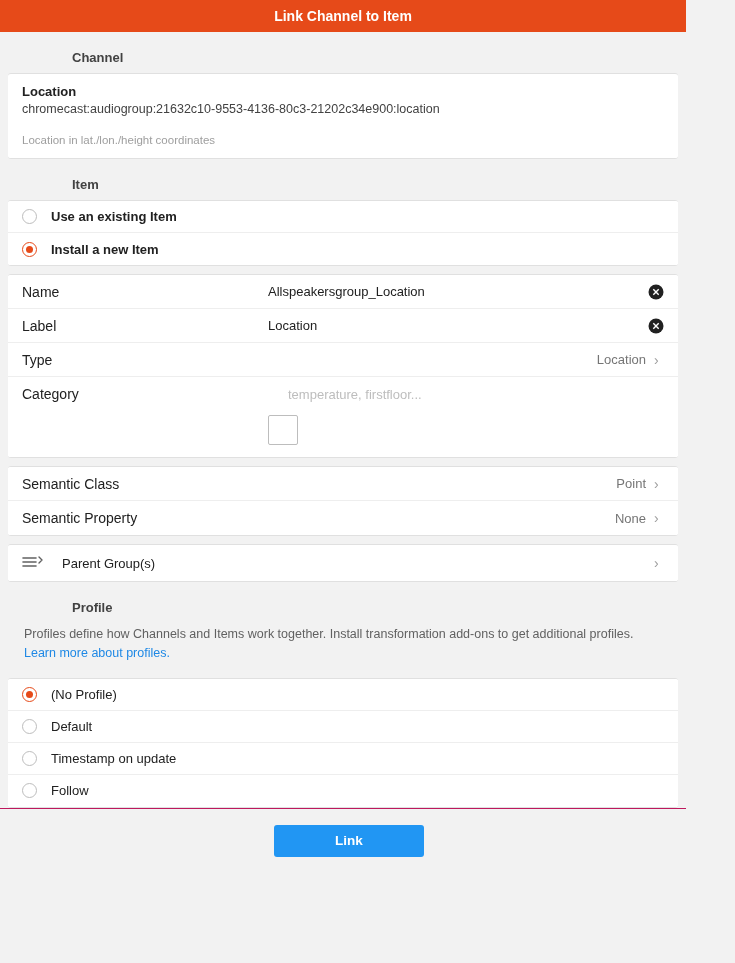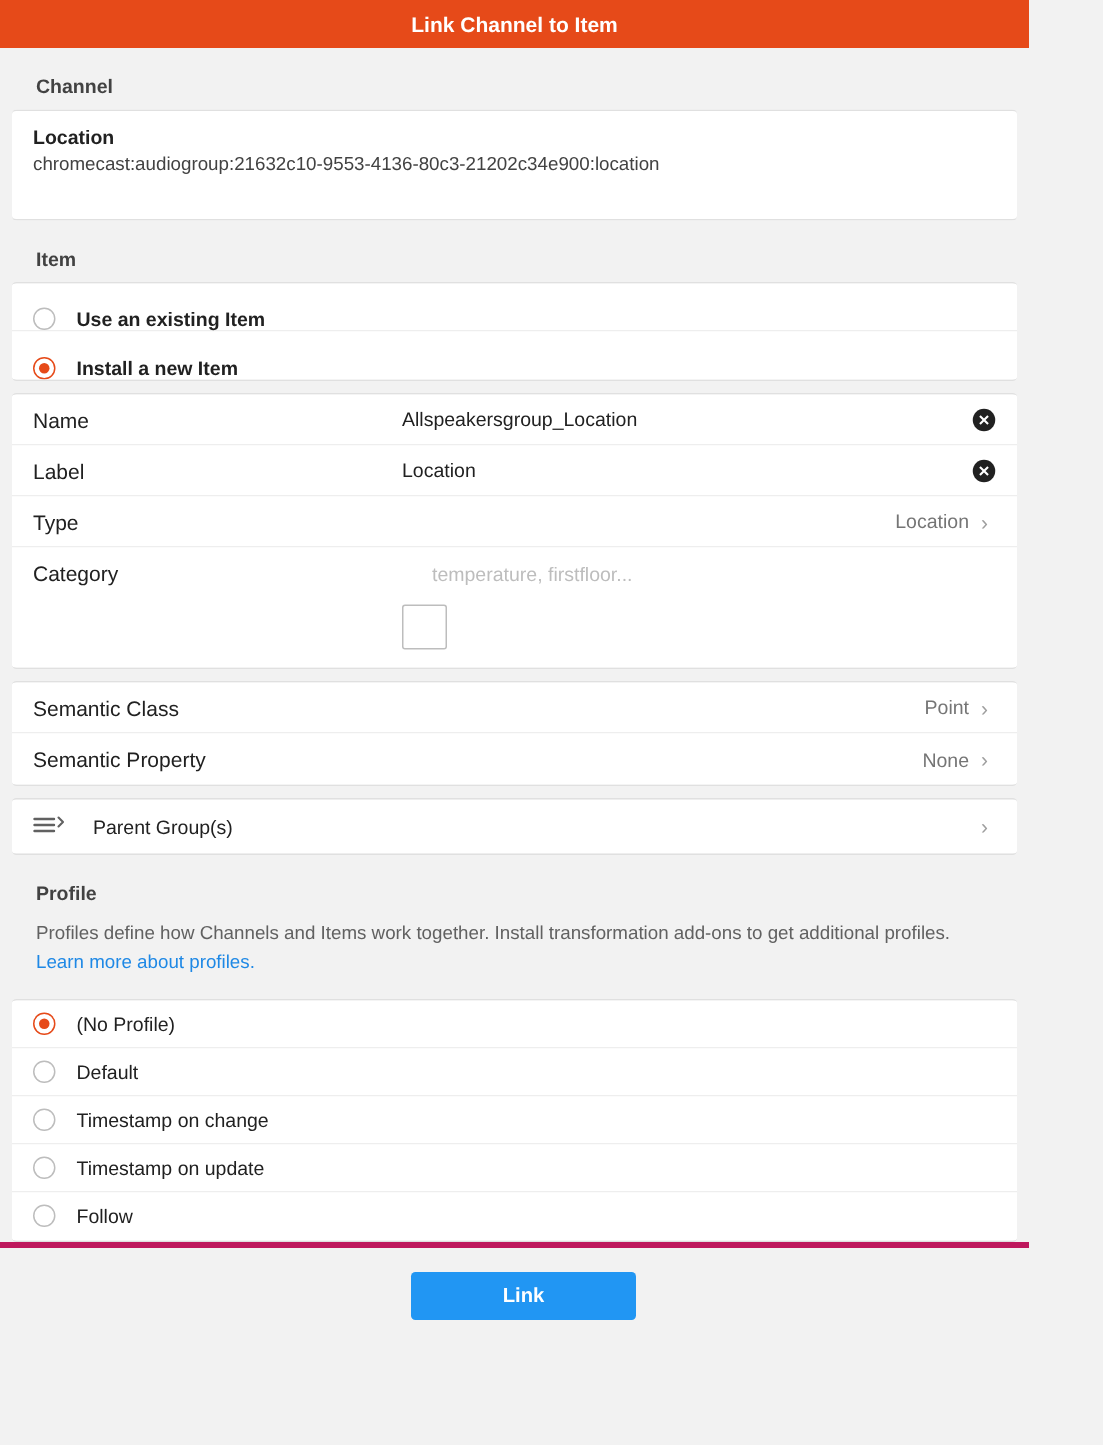--- a/index.html
+++ b/index.html
@@ -31,20 +31,21 @@
   .content {
     flex: 1 1 auto;
     overflow: hidden;
     padding: 0;
   }
   .section-label {
     font-size: 13px;
     font-weight: bold;
     color: #424242;
     padding: 18px 24px 8px 24px;
+    margin-left: 48px;
   }
   .card {
     background: #ffffff;
     border-top: 1px solid #e0e0e0;
     border-bottom: 1px solid #e0e0e0;
     margin: 0 8px;
     border-radius: 3px;
     overflow: hidden;
   }
   .channel-box {
@@ -91,21 +92,21 @@
   .radio.checked::after {
     content: "";
     position: absolute;
     left: 3px; top: 3px;
     width: 7px; height: 7px;
     border-radius: 50%;
     background: #e64a19;
   }
   .radio-label { font-size: 13px; }
   .radio-label.bold { font-weight: bold; }
-  .row.item-radio { min-height: 32px; align-items: flex-end; }
+  .row.item-radio { min-height: 32px; }
   .form-row {
     display: flex;
     align-items: center;
     min-height: 34px;
     padding: 0 14px;
     border-bottom: 1px solid #eeeeee;
     background: #ffffff;
     font-size: 13px;
   }
   .form-row:last-child { border-bottom: none; }
@@ -181,21 +182,21 @@
   .profile-desc a {
     color: #1e88e5;
     text-decoration: none;
   }
   .footer {
     flex: 0 0 auto;
     background: #f2f2f2;
     padding: 16px 0 22px 12px;
     display: flex;
     justify-content: center;
-    border-top: 4px solid #be185d;
+    border-top: 1px solid #be185d;
   }
   .link-button {
     width: 150px;
     height: 32px;
     background: #2196f3;
     color: #ffffff;
     font-size: 13.5px;
     font-weight: bold;
     border: none;
     border-radius: 3px;
@@ -210,20 +211,21 @@
 
   <div class="titlebar">Link Channel to Item</div>
 
   <div class="content">
 
     <div class="section-label">Channel</div>
     <div class="card">
       <div class="channel-box">
         <div class="channel-title">Location</div>
         <div class="channel-uid">chromecast:audiogroup:21632c10-9553-4136-80c3-21202c34e900:location</div>
+        <div class="channel-desc">Location in lat./lon./height coordinates</div>
       </div>
     </div>
 
     <div class="section-label">Item</div>
     <div class="card">
       <div class="row item-radio">
         <span class="radio"></span>
         <span class="radio-label bold">Use an existing Item</span>
       </div>
       <div class="row item-radio">
@@ -311,24 +313,20 @@
       <div class="row">
         <span class="radio checked"></span>
         <span class="radio-label">(No Profile)</span>
       </div>
       <div class="row">
         <span class="radio"></span>
         <span class="radio-label">Default</span>
       </div>
       <div class="row">
         <span class="radio"></span>
-        <span class="radio-label">Timestamp on change</span>
-      </div>
-      <div class="row">
-        <span class="radio"></span>
         <span class="radio-label">Timestamp on update</span>
       </div>
       <div class="row">
         <span class="radio"></span>
         <span class="radio-label">Follow</span>
       </div>
     </div>
 
     <div class="footer">
       <button class="link-button">Link</button>

